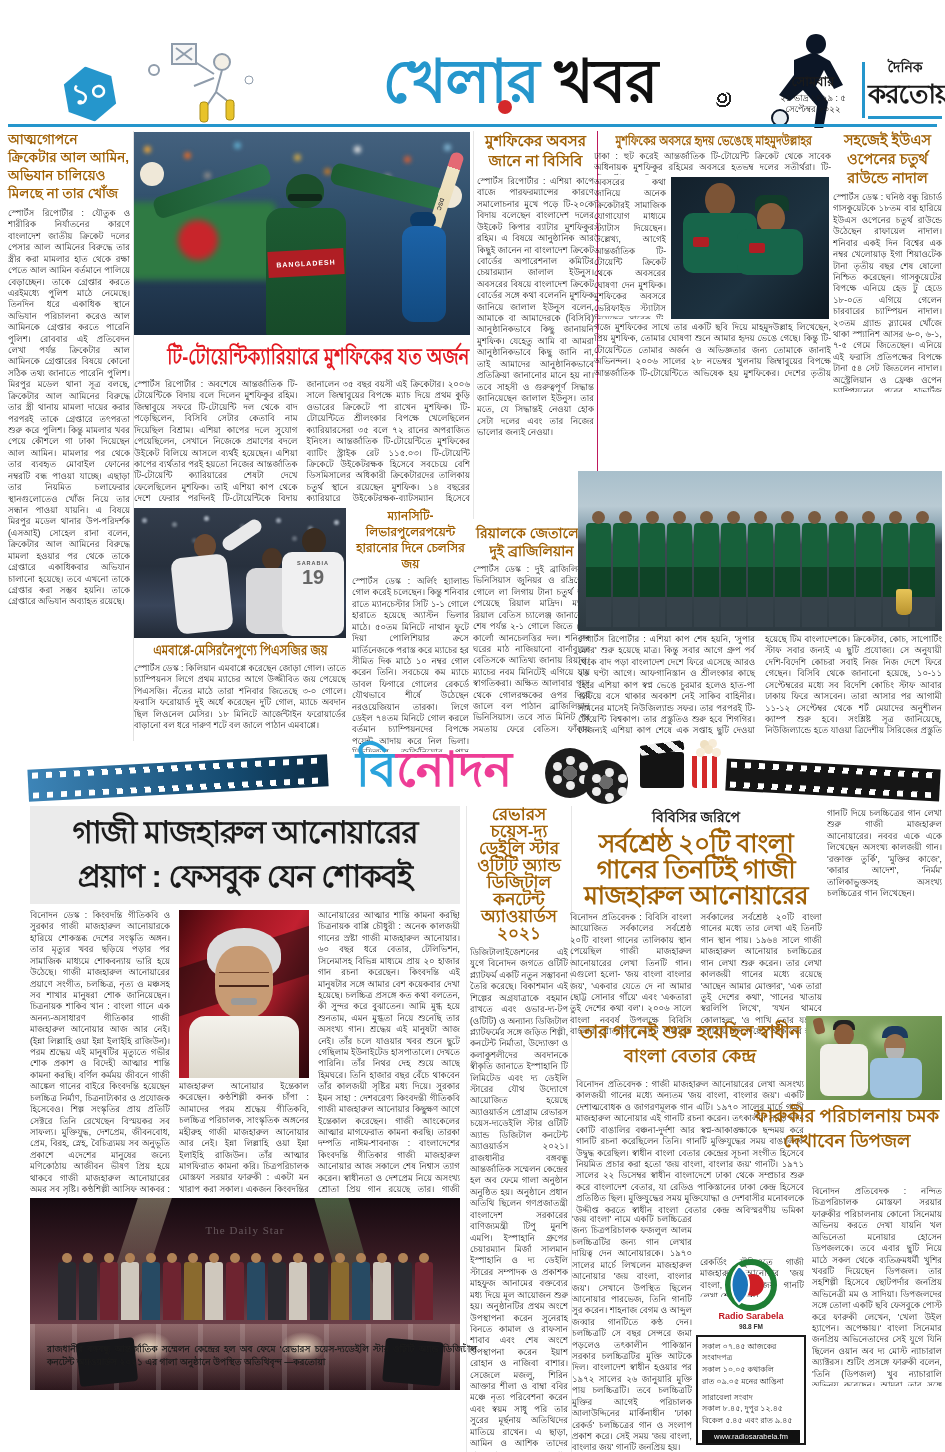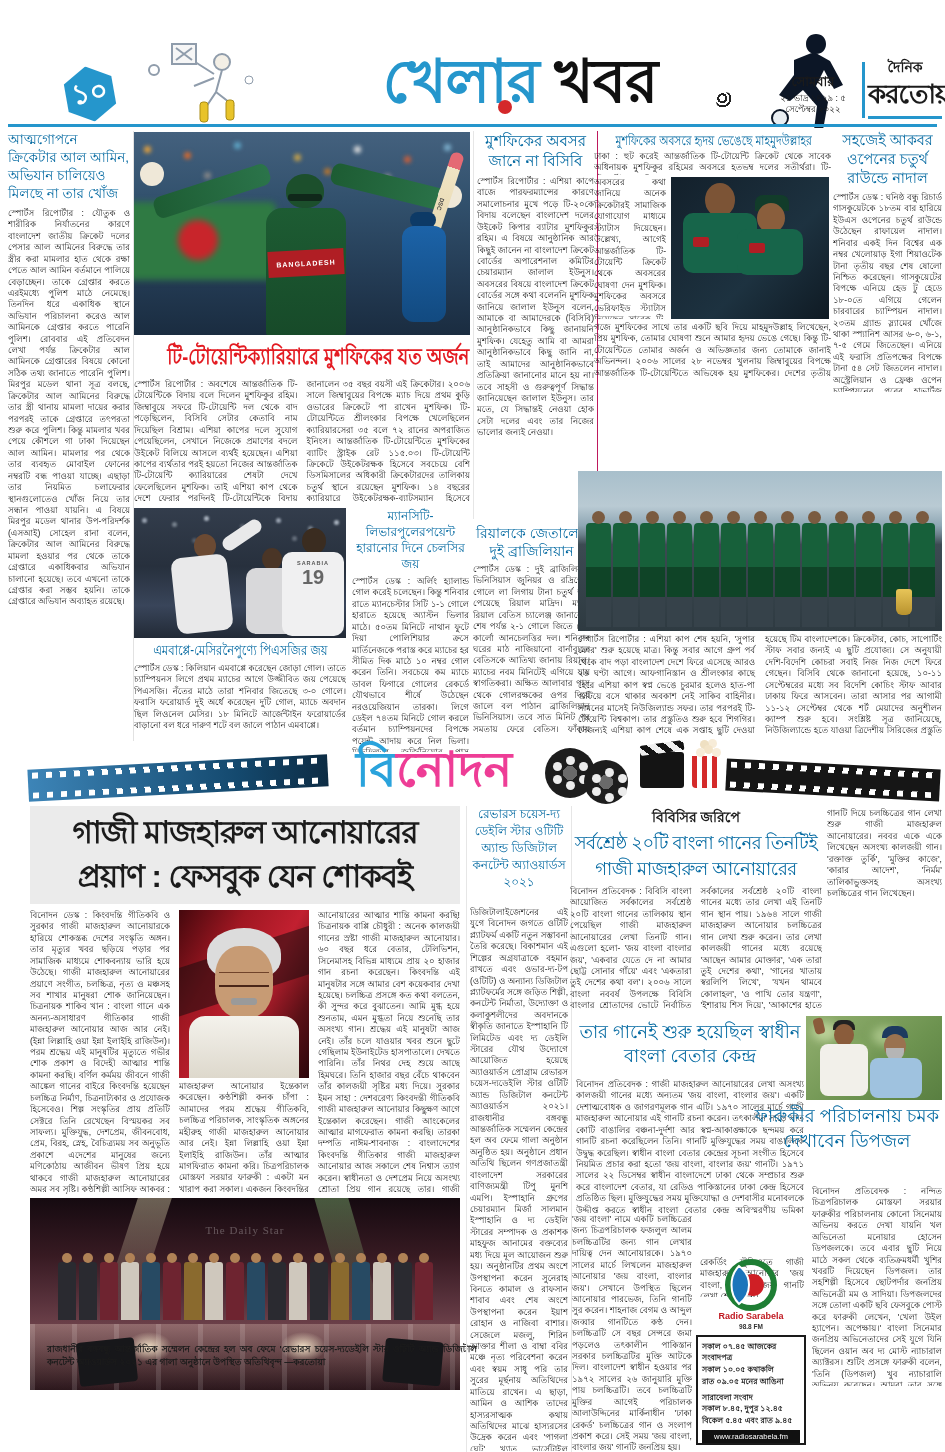--- a/index.html
+++ b/index.html
@@ -1,20 +1,20 @@
 <!DOCTYPE html>
 <html><head>
 <meta charset="utf-8">
 <style>
   html,body{margin:0;padding:0;background:#cfcfcf;}
   #page{position:relative;width:945px;height:1452px;margin:0 auto;background:#ffffff;overflow:hidden;
         font-family:"Liberation Sans","DejaVu Sans",sans-serif;color:#1b1b1b;}
   .abs{position:absolute;}
   .body-txt{font-size:8.6px;line-height:1.33;text-align:justify;color:#1c1c1c;overflow:hidden;}
-  .hl{font-weight:400;color:#0369a1;}
+  .hl{font-weight:700;color:#a16207;}
   .center{text-align:center;}
   .nowrap{white-space:nowrap;overflow:hidden;}
   .squeeze{display:inline-block;transform:scaleX(.82);transform-origin:center;white-space:nowrap;}
   .photo{position:absolute;overflow:hidden;background:#555;}
   
   .badge{left:62px;top:66px;width:56px;height:56px;background:#2596cc;color:#fff;font-size:28px;font-weight:900;
          display:flex;align-items:center;justify-content:center;transform:rotate(-10deg);
          clip-path:polygon(50% 0,93% 25%,93% 75%,50% 100%,7% 75%,7% 25%);}
   .masthead{left:280px;top:40px;width:480px;height:84px;line-height:84px;text-align:center;font-weight:900;font-size:60px;letter-spacing:-1px;}
   .masthead .w1{color:#2596cc;}
@@ -128,21 +128,21 @@
      background:repeating-linear-gradient(45deg,#eee 0 6px,#141414 6px 12px);}
   .popcorn{width:28px;height:32px;background:repeating-linear-gradient(90deg,#d42a2a 0 5px,#fff 5px 10px);border-radius:0 0 4px 4px;}
   .popcorn::before{content:"";position:absolute;left:4px;top:-8px;width:9px;height:9px;border-radius:50%;background:#f7ecd8;
      box-shadow:8px -3px #f3e4c8,16px 0 #f7ecd8,4px -8px #efe0c2,12px -9px #f7ecd8;}
   
   .gazi-box{background:#ebebeb;display:flex;flex-direction:column;justify-content:center;}
   .gazi-box div{font-size:31px;line-height:44px;font-weight:900;text-align:center;letter-spacing:-1px;}
   .gazi-cols{display:flex;gap:9px;}
   .gazi-cols .col{flex:0 0 auto;}
   .ad-box{border:2px solid #1a1a1a;background:#fff;}
-  .ad-line{font-size:7.8px;line-height:1.5;font-weight:700;}
+  .ad-line{font-size:7.8px;line-height:1.5;font-weight:400;}
   .ad-url{background:#111;color:#fff;font-size:7.5px;text-align:center;line-height:13px;margin-top:3px;}
   .logo-brand{color:#c01820;font-weight:800;font-size:9px;text-align:center;line-height:1.1;}
   .logo-brand small{color:#333;font-size:6.5px;font-weight:700;}
   .caption{font-size:9px;line-height:1.4;font-weight:600;text-align:justify;}
 </style>
 </head>
 <body>
 
 <div id="page">
 
@@ -268,21 +268,21 @@
         <span class="abs m2c"></span>
         <span class="abs m2h"></span>
         <span class="abs m2t"></span>
         <span class="abs badge-r" style="left:78px;top:66px;"></span>
       </div>
     </div>
     <div class="body-txt" style="height:56px;margin-top:3px;">গজে মুশফিকের সাথে তার একটি ছবি দিয়ে মাহমুদউল্লাহ লিখেছেন, প্রিয় মুশফিক, তোমার ঘোষণা শুনে আমার হৃদয় ভেঙে গেছে। কিন্তু টি-টোয়েন্টিতে তোমার অর্জন ও অভিজ্ঞতার জন্য তোমাকে জানাই অভিনন্দন। ২০০৬ সালের ২৮ নভেম্বর খুলনায় জিম্বাবুয়ের বিপক্ষে আন্তর্জাতিক টি-টোয়েন্টিতে অভিষেক হয় মুশফিকের। দেশের তৃতীয় ক্রিকেটার হিসেবে ১শ ম্যাচ খেলেছেন তিনি। ৬টি হাফ-সেঞ্চুরিতে ১৯ দশমিক ৪৮ গড়ে ১৫০০ রান করেছেন মুশফিক।</div>
   </div>
 
   <div class="abs" style="left:833px;top:131px;width:109px;height:266px;">
-    <div class="hl center" style="font-size:14.5px;line-height:19px;margin-bottom:4px;">সহজেই আকবর ওপেনের চতুর্থ রাউন্ডে নাদাল</div>
+    <div class="hl center" style="font-size:14.5px;line-height:19px;margin-bottom:4px;">সহজেই ইউএস ওপেনের চতুর্থ রাউন্ডে নাদাল</div>
     <div class="body-txt" style="height:200px;">স্পোর্টস ডেস্ক : ঘনিষ্ঠ বন্ধু রিচার্ড গাসকুয়েটকে ১৮তম বার হারিয়ে ইউএস ওপেনের চতুর্থ রাউন্ডে উঠেছেন রাফায়েল নাদাল। শনিবার একই দিন বিশ্বের এক নম্বর খেলোয়াড় ইগা শিয়াওটেক টানা তৃতীয় বছর শেষ ষোলো নিশ্চিত করেছেন। গাসকুয়েটের বিপক্ষে এনিয়ে হেড টু হেডে ১৮-০তে এগিয়ে গেলেন চারবারের চ্যাম্পিয়ন নাদাল। ২৩তম গ্র্যান্ড স্ল্যামের খোঁজে থাকা স্প্যানিশ আসর ৬-০, ৬-১, ৭-৫ গেমে জিতেছেন। এনিয়ে এই ফরাসি প্রতিপক্ষের বিপক্ষে টানা ৫৪ সেট জিতলেন নাদাল। অস্ট্রেলিয়ান ও ফ্রেঞ্চ ওপেন চ্যাম্পিয়নের পরের হাভার্টজ গোল ডিফেন্ডকে। এই বক্সের কনানি গেলেন চ্যাম্পিয়ন শেষ ষোলোতে খেলবেন ছন্দে থাকা নিডারল্যান্ডের বিপক্ষে।</div>
   </div>
 
 
   <div class="photo" id="ph-team" style="left:578px;top:471px;width:364px;height:160px;">
     <div class="row">
       <span class="tp"></span>
         <span class="tp"></span>
         <span class="tp"></span>
         <span class="tp"></span>
@@ -357,27 +357,27 @@
     </div>
     <span class="floor"></span>
     <span class="glow" style="left:96px;"></span>
     <span class="glow" style="left:250px;"></span>
     <span class="spk" style="left:48px;"></span>
     <span class="spk" style="right:18px;transform:rotate(5deg);"></span>
   </div>
   <div class="abs caption" style="left:30px;top:1343px;width:430px;margin-left:17px;">রাজধানীর বঙ্গবন্ধু আন্তর্জাতিক সম্মেলন কেন্দ্রের হল অব ফেমে 'রেভারস চয়েস-দ্যডেইলি স্টার ওটিটি অ্যান্ড ডিজিটাল কনটেন্ট অ্যাওয়ার্ডস ২০২১ এর গালা অনুষ্ঠানে উপস্থিত অতিথিবৃন্দ —করতোয়া</div>
 
   <div class="abs" style="left:466px;top:806px;width:98px;height:646px;border-left:1px solid #e6e6e6;border-right:1px solid #e6e6e6;padding:0 3px;">
-    <div class="hl center" style="font-size:12px;line-height:17px;margin-bottom:16px;">রেভারস চয়েস-দ্য ডেইলি স্টার ওটিটি অ্যান্ড ডিজিটাল কনটেন্ট অ্যাওয়ার্ডস ২০২১</div>
+    <div class="hl center" style="font-size:17px;line-height:17px;margin-bottom:5px;">রেভারস চয়েস-দ্য ডেইলি স্টার ওটিটি অ্যান্ড ডিজিটাল কনটেন্ট অ্যাওয়ার্ডস ২০২১</div>
     <div class="body-txt" style="height:544px;">ডিজিটালাইজেশনের এই যুগে বিনোদন জগতে ওটিটি প্ল্যাটফর্ম একটি নতুন সম্ভাবনা তৈরি করেছে। বিকাশমান এই শিল্পের অগ্রযাত্রাকে বহমান রাখতে এবং ওভার-দ্য-টপ (ওটিটি) ও অন্যান্য ডিজিটাল প্ল্যাটফর্মের সঙ্গে জড়িত শিল্পী, কনটেন্ট নির্মাতা, উদ্যোক্তা ও কলাকুশলীদের অবদানকে স্বীকৃতি জানাতে ইস্পাহানি টি লিমিটেড এবং দ্য ডেইলি স্টারের যৌথ উদ্যোগে আয়োজিত হয়েছে অ্যাওয়ার্ডস প্রোগ্রাম রেভারস চয়েস-দ্যডেইলি স্টার ওটিটি অ্যান্ড ডিজিটাল কনটেন্ট অ্যাওয়ার্ডস ২০২১। রাজধানীর বঙ্গবন্ধু আন্তর্জাতিক সম্মেলন কেন্দ্রের হল অব ফেমে গালা অনুষ্ঠান অনুষ্ঠিত হয়। অনুষ্ঠানে প্রধান অতিথি ছিলেন গণপ্রজাতন্ত্রী বাংলাদেশ সরকারের বাণিজ্যমন্ত্রী টিপু মুনশি এমপি। ইস্পাহানি গ্রুপের চেয়ারম্যান মির্জা সালমান ইস্পাহানি ও দ্য ডেইলি স্টারের সম্পাদক ও প্রকাশক মাহফুজ আনামের বক্তব্যের মধ্য দিয়ে মূল আয়োজন শুরু হয়। অনুষ্ঠানটির প্রথম অংশে উপস্থাপনা করেন সুনেরাহ বিনতে কামাল ও রাফসান শাবাব এবং শেষ অংশে উপস্থাপনা করেন ইয়াশ রোহান ও নাজিবা বাশার। সেজেলে মজলু, শিরিন আক্তার শীলা ও বাম্বা ববির মঞ্চে নৃত্য পরিবেশনা করেন এবং স্বয়ম সাধু পরি তার সুরের মূর্ছনায় অতিথিদের মাতিয়ে রাখেন। এ ছাড়া, আমিন ও আশিক তাদের হাস্যরসাত্মক কথায় অতিথিদের মাঝে হাস্যরসের উদ্রেক করেন এবং 'পাগলা ঘেটু' খ্যাত ভার্সেটাইল ভৌমিক তার ছেলে ফুর্তবাজের সঙ্গে গান পরিবেশন করেন। এর মাঝে বিভিন্ন ক্যাটাগরিতে বিজয়ীদের হাতে পুরস্কার তুলে দেন দেশবরেণ্য নির্মাতা, শিল্পী ও কলাকুশলীরা। আয়োজনের সমাপনী হয় জলের গানের মনমুগ্ধকর পরিবেশনা দিয়ে। খবর বিজ্ঞপ্তির।</div>
   </div>
 
   <div class="abs" style="left:570px;top:806px;width:252px;height:212px;">
     <div class="kicker center">বিবিসির জরিপে</div>
-    <div class="hl center" style="font-size:18px;line-height:26px;letter-spacing:-0.5px;">সর্বশ্রেষ্ঠ ২০টি বাংলা গানের তিনটিই গাজী মাজহারুল আনোয়ারের</div>
+    <div class="hl center" style="font-size:25px;line-height:26px;letter-spacing:-0.5px;">সর্বশ্রেষ্ঠ ২০টি বাংলা গানের তিনটিই গাজী মাজহারুল আনোয়ারের</div>
     <div class="body-txt" style="height:128px;margin-top:4px;column-count:2;column-gap:9px;">বিনোদন প্রতিবেদক : বিবিসি বাংলা আয়োজিত সর্বকালের সর্বশ্রেষ্ঠ ২০টি বাংলা গানের তালিকায় স্থান পেয়েছিল গাজী মাজহারুল আনোয়ারের লেখা তিনটি গান। এগুলো হলো- 'জয় বাংলা বাংলার জয়', 'একবার যেতে দে না আমার ছোট্ট সোনার গাঁয়ে' এবং 'একতারা তুই দেশের কথা বল'। ২০০৬ সালে বাংলা নববর্ষ উপলক্ষে বিবিসি বাংলার শ্রোতাদের ভোটে নির্বাচিত সর্বকালের সর্বশ্রেষ্ঠ ২০টি বাংলা গানের মধ্যে তার লেখা এই তিনটি গান স্থান পায়। ১৯৬৪ সালে গাজী মাজহারুল আনোয়ার চলচ্চিত্রের গান লেখা শুরু করেন। তার লেখা কালজয়ী গানের মধ্যে রয়েছে 'আছেন আমার মোক্তার', 'এক তারা তুই দেশের কথা', 'গানের খাতায় স্বরলিপি লিখে', 'যখন থামবে কোলাহল', 'ও পাখি তোর যন্ত্রণা', 'ইশারায় শিস দিয়ে', 'আকাশের হাতে আছে একরাশ নীল', 'শুধু গান গেয়ে পরিচয়'সহ অসংখ্য জনপ্রিয় গান।</div>
   </div>
   <div class="abs body-txt" style="left:827px;top:808px;width:115px;height:206px;">গানটি দিয়ে চলচ্চিত্রের গান লেখা শুরু গাজী মাজহারুল আনোয়ারের। নববর একে একে লিখেছেন অসংখ্য কালজয়ী গান। 'রক্তাক্ত তুর্কি', 'মুক্তির কাজে', 'কারার আদেশ', 'নির্মম' তালিকাভুক্তসহ অসংখ্য চলচ্চিত্রের গান লিখেছেন।</div>
 
   <div class="abs" style="left:576px;top:1020px;width:228px;height:190px;">
     <div class="hl center" style="font-size:18px;line-height:24px;margin-bottom:11px;">তার গানেই শুরু হয়েছিল স্বাধীন বাংলা বেতার কেন্দ্র</div>
     <div class="body-txt" style="height:134px;">বিনোদন প্রতিবেদক : গাজী মাজহারুল আনোয়ারের লেখা অসংখ্য কালজয়ী গানের মধ্যে অন্যতম 'জয় বাংলা, বাংলার জয়'। একটি দেশাত্মবোধক ও জাগরণমূলক গান এটি। ১৯৭০ সালের মার্চে গাজী মাজহারুল আনোয়ার এই গানটি রচনা করেন। তৎকালীন সাড়ে সাত কোটি বাঙালির বঞ্চনা-দুর্দশা আর স্বপ্ন-আকাঙ্ক্ষাকে ছন্দময় করে গানটি রচনা করেছিলেন তিনি। গানটি মুক্তিযুদ্ধের সময় বাঙালিকে উদ্বুদ্ধ করেছিল। স্বাধীন বাংলা বেতার কেন্দ্রের সূচনা সংগীত হিসেবে নিয়মিত প্রচার করা হতো 'জয় বাংলা, বাংলার জয়' গানটি। ১৯৭১ সালের ২২ ডিসেম্বর স্বাধীন বাংলাদেশে ঢাকা থেকে সম্প্রচার শুরু করে বাংলাদেশ বেতার, যা রেডিও পাকিস্তানের ঢাকা কেন্দ্র হিসেবে প্রতিষ্ঠিত ছিল। মুক্তিযুদ্ধের সময় মুক্তিযোদ্ধা ও দেশবাসীর মনোবলকে উদ্দীপ্ত করতে স্বাধীন বাংলা বেতার কেন্দ্র অবিস্মরণীয় ভূমিকা রেখেছিল। যুদ্ধের সময়ে প্রতিদিন মানুষ অধীর আগ্রহে স্বাধীন বাংলা বেতার কেন্দ্রের অনুষ্ঠান শোনার জন্য অপেক্ষা করত। সেই সময়ে 'জয় বাংলা, বাংলার জয়' গানটি সূচনা সংগীত হিসেবে প্রচারিত হতো।</div>
   </div>
 
   <div class="photo" id="ph-men2" style="left:806px;top:1016px;width:136px;height:84px;">

